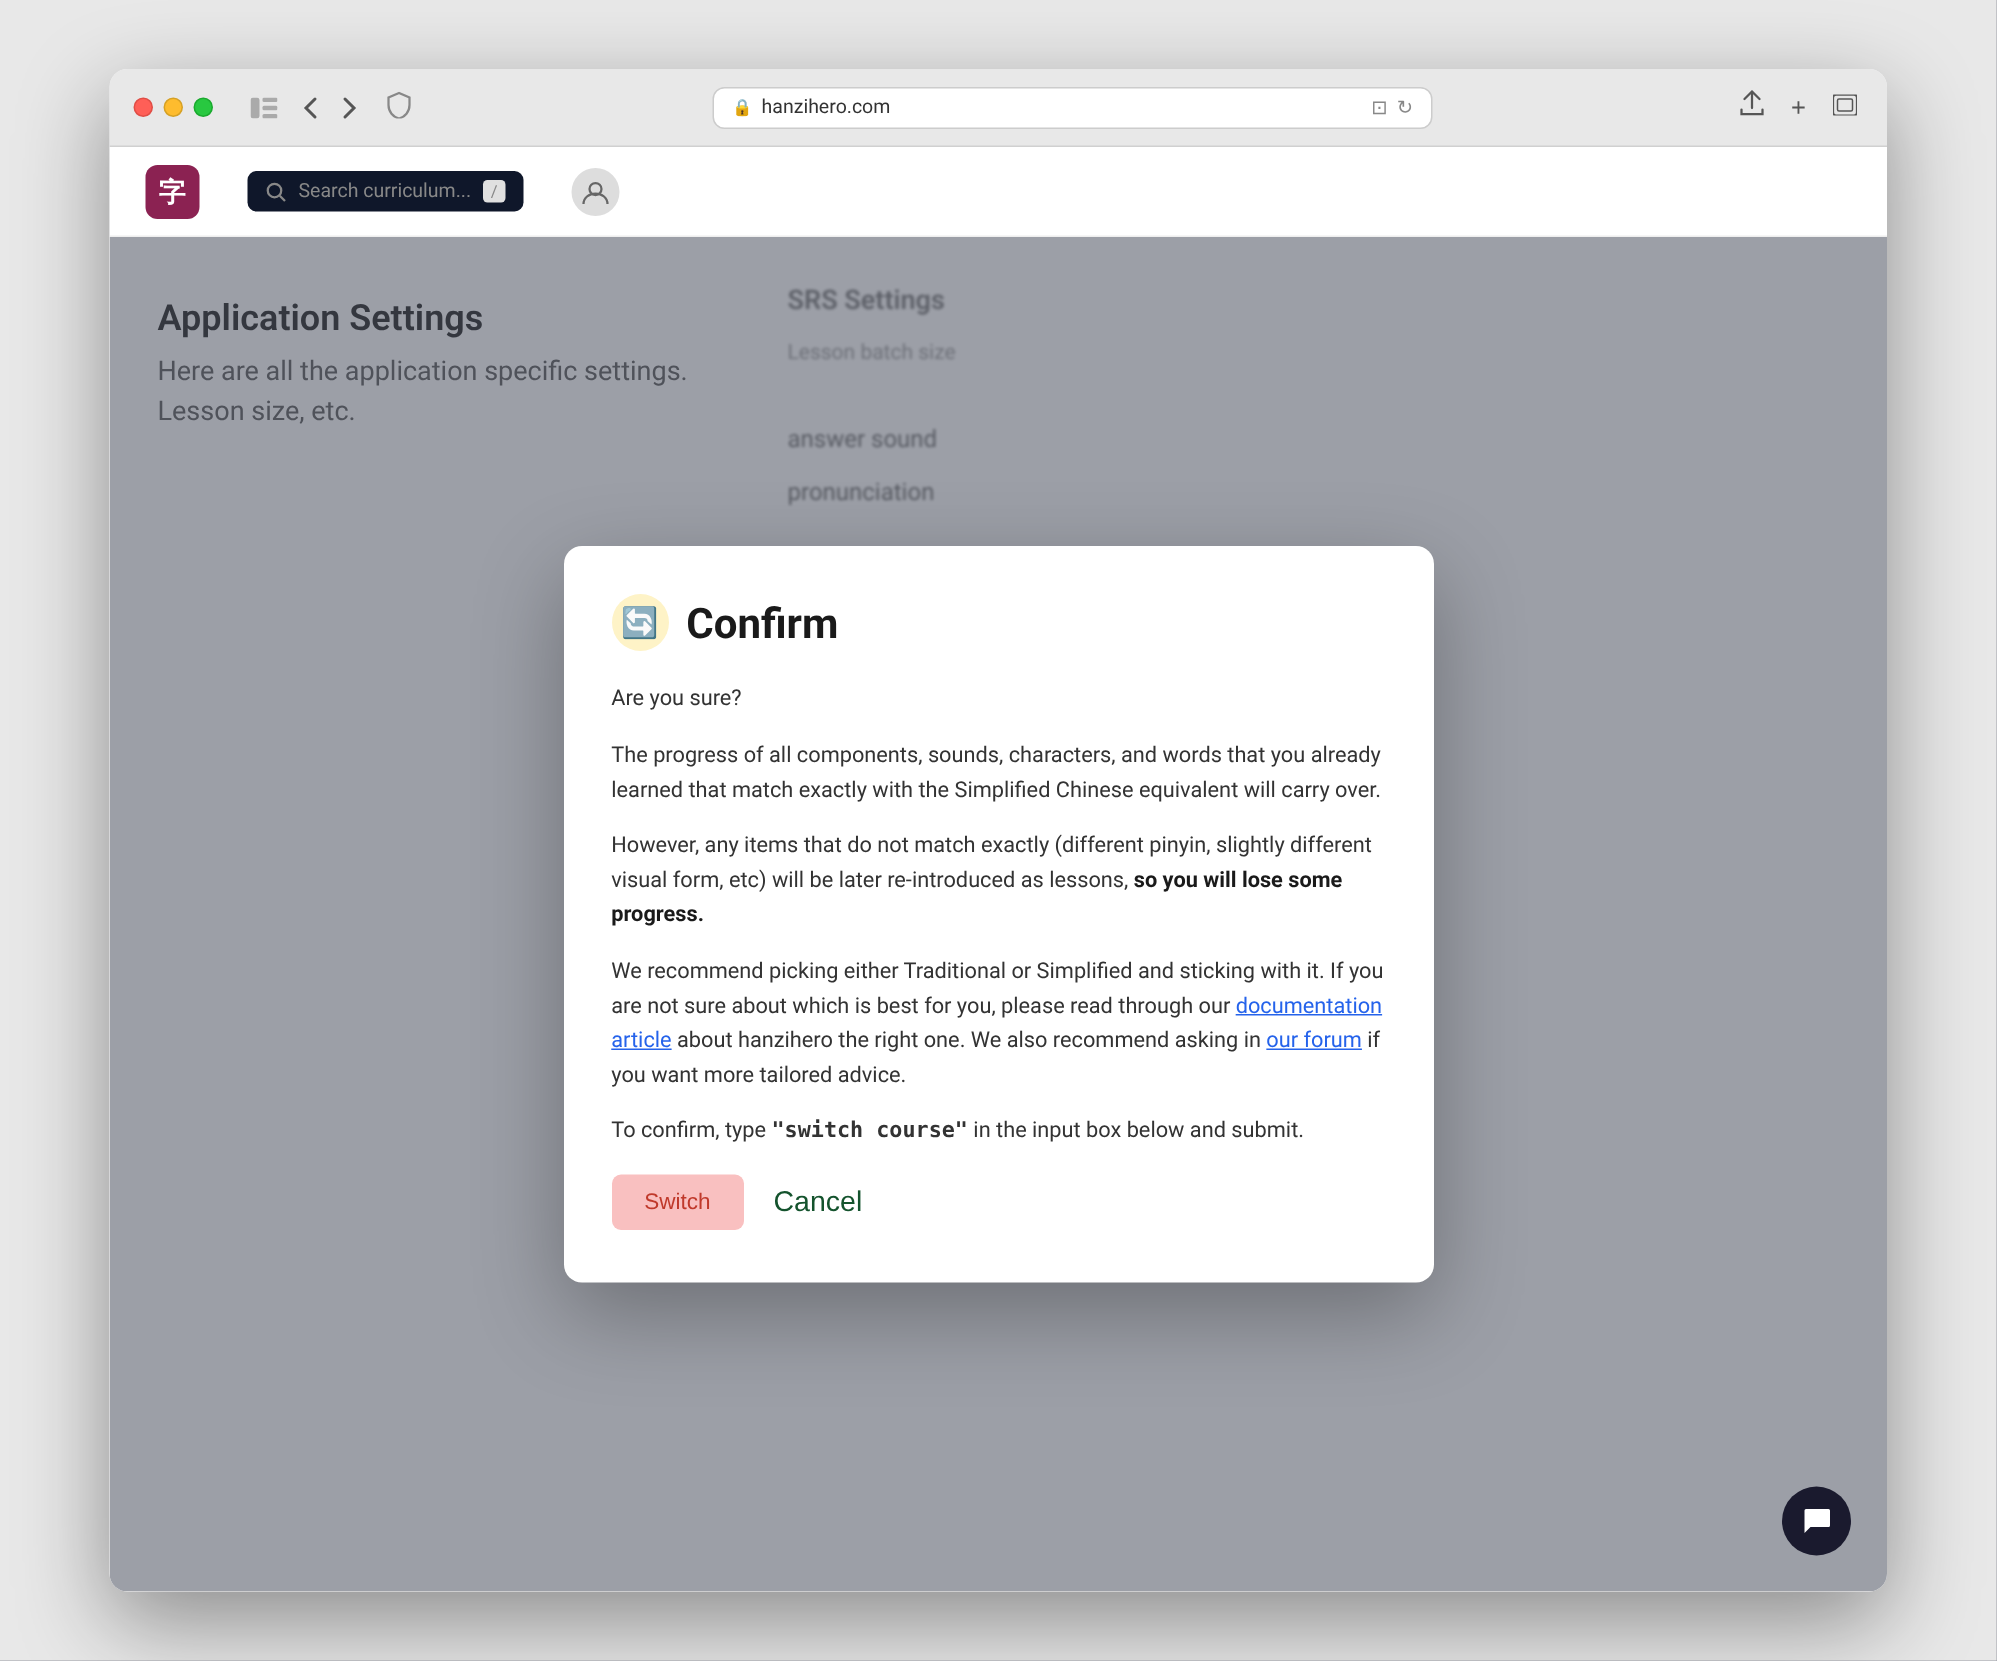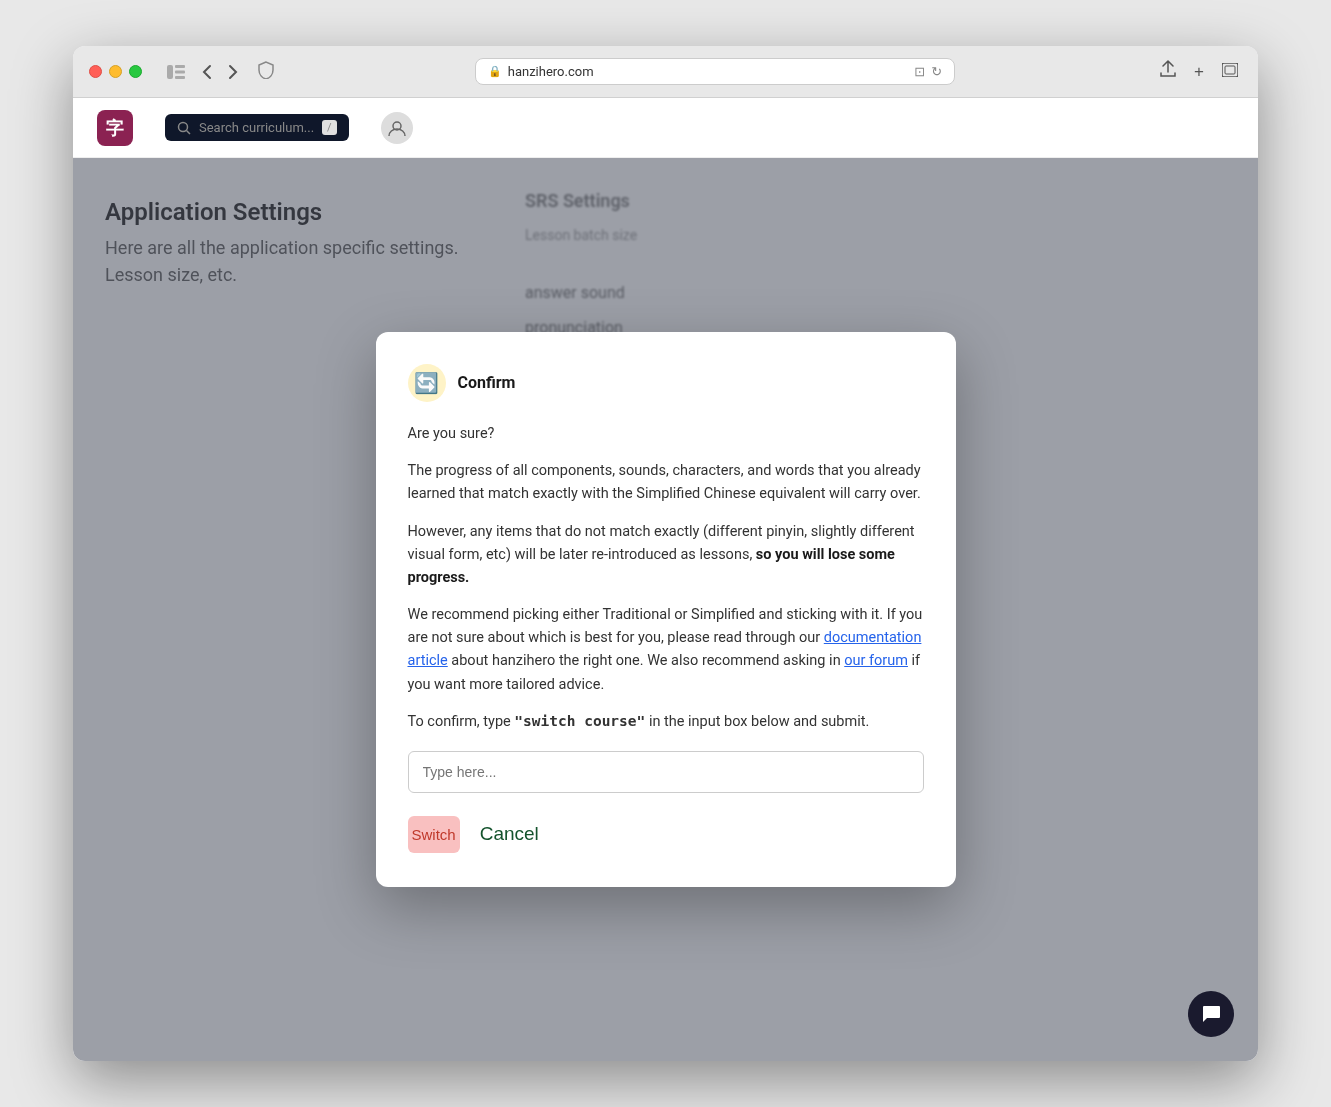--- a/index.html
+++ b/index.html
@@ -300,21 +300,21 @@
       background: #fef3c7;
       border-radius: 50%;
       display: flex;
       align-items: center;
       justify-content: center;
       font-size: 20px;
       flex-shrink: 0;
     }
 
     .dialog-title {
-      font-size: 16px;
+      font-size: 28px;
       font-weight: 700;
       color: #1a1a1a;
     }
 
     .dialog-body {
       font-size: 14.5px;
       color: #333;
       line-height: 1.6;
     }
 
@@ -359,21 +359,21 @@
       display: flex;
       gap: 12px;
       align-items: center;
     }
 
     .btn-switch {
       background: #f9c0c0;
       color: #c0392b;
       border: none;
       border-radius: 6px;
-      padding: 10px 4px;
+      padding: 10px 22px;
       font-size: 15px;
       font-weight: 500;
       cursor: pointer;
     }
 
     .btn-cancel {
       background: none;
       border: none;
       font-size: 19px;
       color: #14532d;
@@ -536,21 +536,20 @@
 
 
             <p>
               <span>We recommend picking either Traditional or Simplified and sticking with it. If you are not sure about which is best for you, please read through our </span><a>documentation article</a><span> about hanzihero the right one. We also recommend asking in </span><a>our forum</a><span> if you want more tailored advice.</span>
             </p>
 
             <p>
               <span>To confirm, type </span><span class="confirm-text">"switch course"</span><span> in the input box below and submit.</span>
             </p>
 
-            <input class="dialog-input" type="text" placeholder="Type here..." style="">
 
             <div class="dialog-actions">
               <button class="btn-switch">Switch</button>
               <button class="btn-cancel">Cancel</button>
             </div>
           </div>
         </div>
       </div>
 
       <div class="chat-button">

